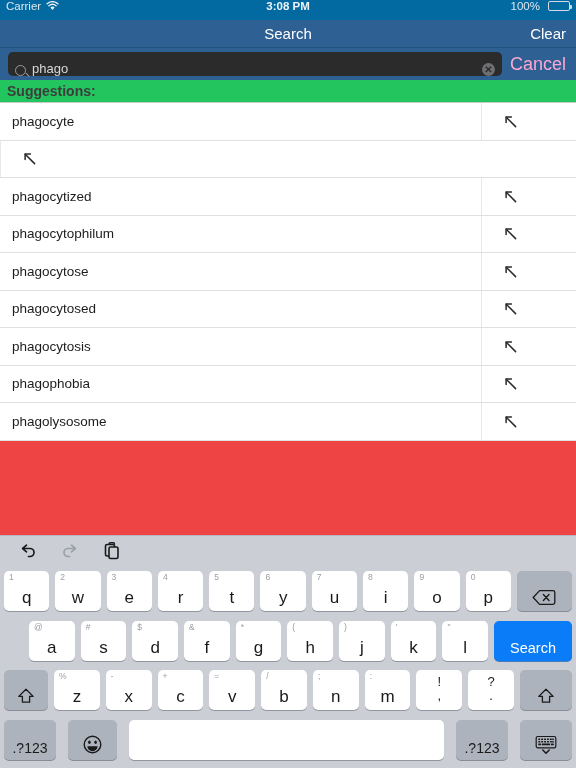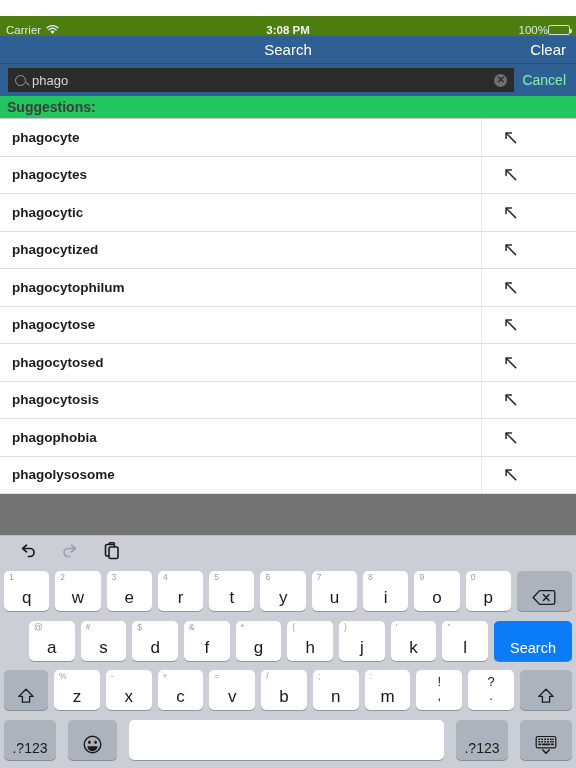--- a/index.html
+++ b/index.html
@@ -7,27 +7,27 @@
     width:576px; height:768px;
     font-family:"Liberation Sans", sans-serif;
     background:#ffffff;
     overflow:hidden;
     -webkit-font-smoothing:antialiased;
   }
   #app { position:relative; width:576px; height:768px; display:flex; flex-direction:column; }
 
   
   .statusbar {
-    height:20px; background:#4d7c0f; color:#dfe7ef;
-    display:flex; align-items:flex-end; font-size:11.5px;
-    padding:0 6px; flex:0 0 20px; position:relative;margin-top:16px;
+    height:20px; background:#0369a1; color:#dfe7ef;
+    display:flex; align-items:flex-start; font-size:11.5px;
+    padding:0 6px; flex:0 0 20px; position:relative;
   }
   .sb-left { display:flex; align-items:center; gap:5px; }
   .sb-center { position:absolute; left:0; right:0; text-align:center; font-weight:bold; font-size:11.5px; color:#eef3f8; pointer-events:none; }
-  .sb-right { margin-left:auto; display:flex; align-items:center; gap:0; position:relative; z-index:2; }
+  .sb-right { margin-left:auto; display:flex; align-items:center; gap:8px; position:relative; z-index:2; }
   .wifi-icon { display:inline-block; width:13px; height:10px; position:relative; }
   .batt { width:22px; height:10px; border:1px solid #cfdbe7; border-radius:2px; position:relative; padding:1px; }
   .batt::after { content:""; position:absolute; right:-3px; top:3px; width:2px; height:4px; background:#cfdbe7; border-radius:0 1px 1px 0; }
   .batt-fill { height:100%; background:#e8eff6; border-radius:1px; }
 
   
   .navbar {
     height:28px; background:#2e6094; color:#ffffff;
     display:flex; align-items:center; justify-content:center;
     position:relative; flex:0 0 28px;
@@ -35,49 +35,49 @@
   }
   .nav-title { font-size:15px; font-weight:normal; color:#fff; }
   .nav-right { position:absolute; right:10px; font-size:15px; color:#ffffff; }
 
   
   .searchbar {
     background:#2e6094; flex:0 0 32px; display:flex; align-items:center;
     padding:0 8px; gap:8px;
   }
   .searchfield {
-    flex:1; height:24px; background:#2b2b2b; border-radius:0;
-    display:flex; align-items:center; padding:0 7px; gap:6px;
+    flex:1; height:24px; background:#2b2b2b; border-radius:5px;
+    display:flex; align-items:flex-end; padding:0 7px; gap:6px;
     position:relative;
   }
   .mag {
     width:11px; height:11px; border:1.4px solid #9a9a9e; border-radius:50%;
     position:relative; flex:0 0 auto;
   }
   .mag::after {
     content:""; position:absolute; width:4.5px; height:1.4px; background:#9a9a9e;
     right:-4px; bottom:0px; transform:rotate(45deg); border-radius:1px;
   }
   .search-text { color:#d8d8d8; font-size:13px; flex:1; }
   .clear-x {
     width:13px; height:13px; border-radius:50%; background:#6f6f72;
     display:flex; align-items:center; justify-content:center;
     color:#2b2b2b; font-size:10px; line-height:1; font-weight:bold;
   }
-  .cancel-btn { color:#86efac; font-size:14px; padding-right:2px; }
+  .cancel-btn { color:#f9a8d4; font-size:18px; padding-right:2px; }
 
   
   .sugg-header {
     flex:0 0 23px; background:#22c55e; display:flex; align-items:center;
     padding-left:7px; font-size:14px; font-weight:bold; color:#3d3d3d;
     border-bottom:1px solid #c8c8c8;
   }
 
   
-  .list { flex:1 1 auto; background:#737373; overflow:hidden; position:relative;font-weight:bold; }
+  .list { flex:1 1 auto; background:#ef4444; overflow:hidden; position:relative; }
   .row {
     height:37.5px; display:flex; align-items:center;
     border-bottom:1px solid #e0e0e0; position:relative; background:#fff;
   }
   .row-label { flex:1; padding-left:12px; font-size:13.5px; color:#1c1c1c; }
   .row-accessory {
     width:57px; height:100%; display:flex; align-items:center; justify-content:center;
     border-left:1px solid #e8e8e8; margin-right:38px;
   }
   .arrow-nw { width:15px; height:15px; position:relative; display:block; }
@@ -177,30 +177,20 @@
       <div class="row">
         <div class="row-label">phagocyte</div>
         <div class="row-accessory">
           <span class="arrow-nw"><svg width="15" height="15" viewBox="0 0 15 15">
               <path d="M12.6 12.6 L3.2 3.2" stroke="#2a2a2a" stroke-width="1.5" stroke-linecap="round"></path>
               <path d="M3.1 8.4 L3.1 3.1 L8.4 3.1" stroke="#2a2a2a" stroke-width="1.5" fill="none" stroke-linecap="round" stroke-linejoin="round"></path>
             </svg></span>
         </div>
       </div>
       <div class="row">
-        <div class="row-label">phagocytes</div>
-        <div class="row-accessory">
-          <span class="arrow-nw"><svg width="15" height="15" viewBox="0 0 15 15">
-              <path d="M12.6 12.6 L3.2 3.2" stroke="#2a2a2a" stroke-width="1.5" stroke-linecap="round"></path>
-              <path d="M3.1 8.4 L3.1 3.1 L8.4 3.1" stroke="#2a2a2a" stroke-width="1.5" fill="none" stroke-linecap="round" stroke-linejoin="round"></path>
-            </svg></span>
-        </div>
-      </div>
-      <div class="row">
-        <div class="row-label">phagocytic</div>
         <div class="row-accessory">
           <span class="arrow-nw"><svg width="15" height="15" viewBox="0 0 15 15">
               <path d="M12.6 12.6 L3.2 3.2" stroke="#2a2a2a" stroke-width="1.5" stroke-linecap="round"></path>
               <path d="M3.1 8.4 L3.1 3.1 L8.4 3.1" stroke="#2a2a2a" stroke-width="1.5" fill="none" stroke-linecap="round" stroke-linejoin="round"></path>
             </svg></span>
         </div>
       </div>
       <div class="row">
         <div class="row-label">phagocytized</div>
         <div class="row-accessory">

